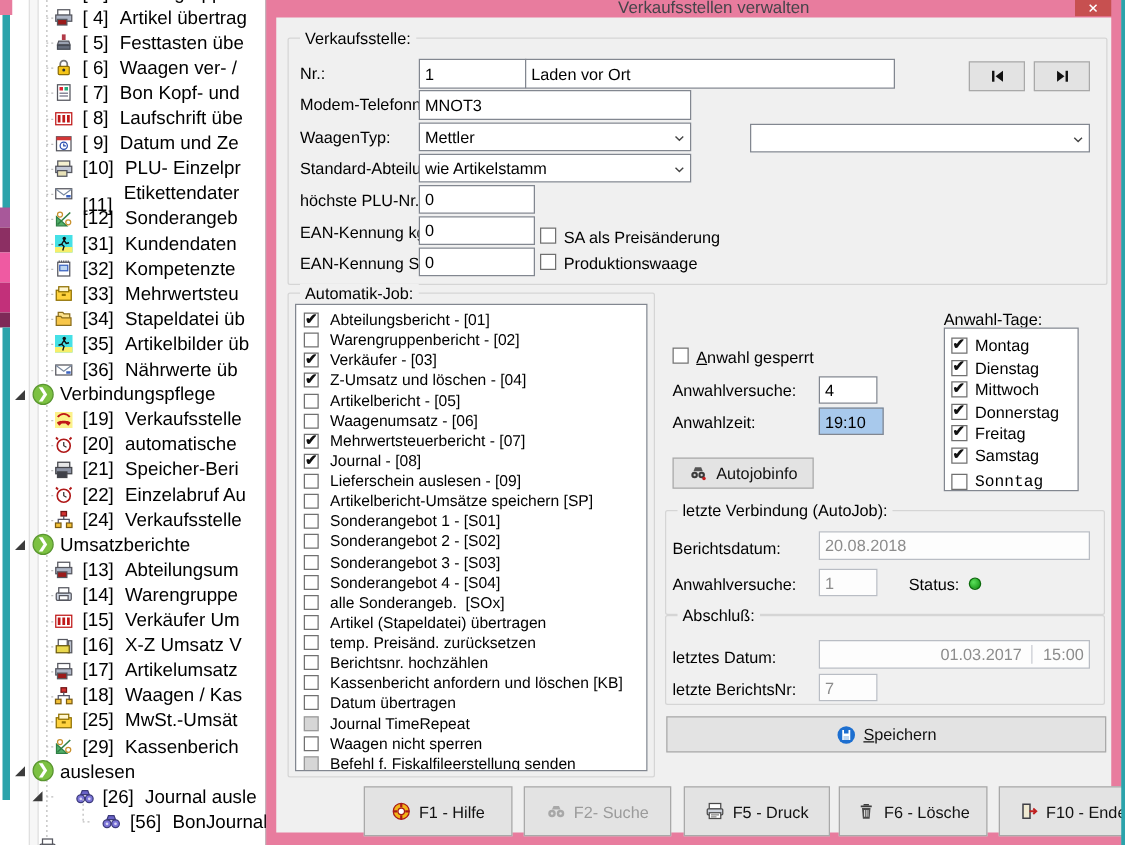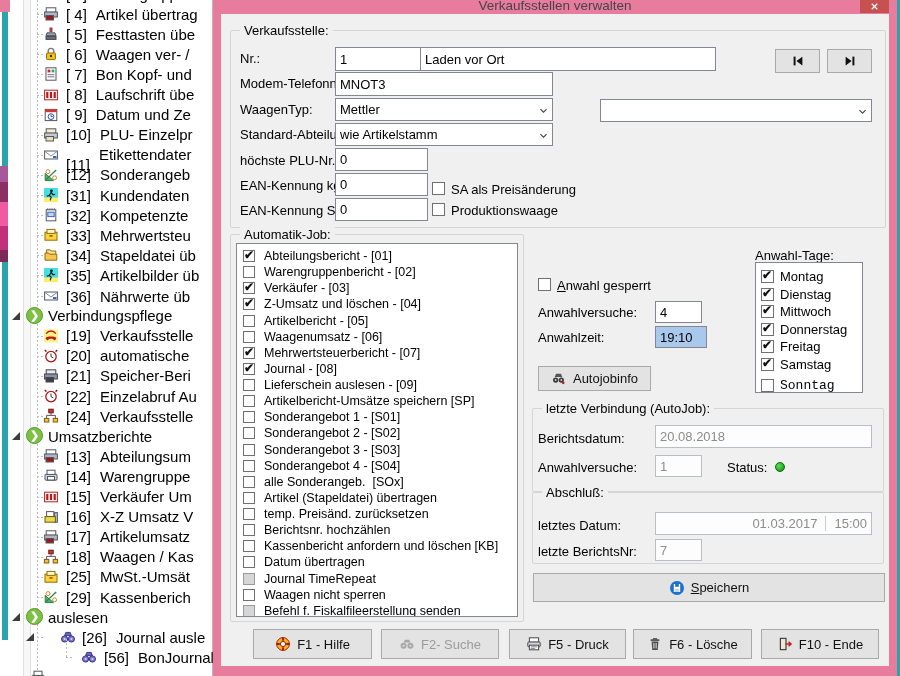--- a/index.html
+++ b/index.html
@@ -22,21 +22,21 @@
   .trow{position:absolute;left:0;width:260px;height:20px;display:flex;align-items:center;font-size:15px;color:#000;white-space:pre;cursor:default;}
   .trow .stub{position:absolute;height:1px;width:7px;background-image:linear-gradient(90deg,#bbb 50%,transparent 50%);background-size:4px 1px;}
   .ticon{display:inline-block;width:16px;height:16px;line-height:0;}
   .tri{width:0;height:0;border-left:8px solid transparent;border-bottom:8px solid #3c3c3c;position:absolute;top:6px;}
   .gcirc{position:absolute;width:17px;height:17px;border-radius:50%;background:#7cc142;border:1px solid #5a9630;color:#fff;font-weight:bold;font-size:11px;text-align:center;line-height:15px;}
   .tnum{white-space:pre;}
   .tlabel{margin-left:9px;white-space:pre;}
 
   
   #dialog{left:213px;top:0;width:684px;height:676px;background:var(--pink);box-shadow:0 0 0 1px rgba(90,40,60,.35);}
-  #titlebar{position:absolute;left:0;top:0;width:100%;height:14px;}
+  #titlebar{position:absolute;left:0;top:0;width:100%;height:14px;padding-left:16px;}
   #title{position:absolute;width:100%;text-align:center;top:-2px;font-size:13.5px;color:#46444a;}
   #close-btn{position:absolute;left:647px;top:0;width:29px;height:13px;background:var(--close-red);display:flex;align-items:center;justify-content:center;}
   #dlg-body{position:absolute;left:8px;top:14px;width:668px;height:652px;background:var(--gray-face);}
   #right-teal{left:897px;top:0;width:3px;height:676px;background:var(--teal);}
 
   .grpbox{position:absolute;border:1px solid var(--grp);border-radius:2px;}
   .grplbl{position:absolute;top:-8px;left:9px;background:var(--gray-face);padding:0 4px;font-size:13px;color:#000;}
   .lbl{position:absolute;font-size:13px;color:#000;white-space:pre;}
   .tin{position:absolute;border:1px solid #828790;background:#fff;font-family:"Liberation Sans",sans-serif;font-size:13px;color:#000;padding:0 4px;}
   .tin[disabled],.tin.dis{color:#8c8c8c;background:#fdfdfd;border-color:#b9bdc4;}
@@ -52,21 +52,21 @@
   #job-list{position:absolute;left:15px;top:229px;width:282px;height:374px;background:#fff;border:1px solid #828790;overflow:hidden;}
   .job-row{position:absolute;left:0;width:100%;height:16px;display:flex;align-items:center;font-size:12.5px;color:#000;}
   .job-row .inline-cb{margin-left:6px;margin-right:9px;width:12px;height:12px;}
   .job-row .jl{white-space:pre;}
 
   #day-list{position:absolute;left:534px;top:248px;width:108px;height:131px;background:#fff;border:1px solid #828790;overflow:hidden;}
   .day-row{position:absolute;left:0;width:100%;height:17px;display:flex;align-items:center;font-size:13px;}
   .day-row .inline-cb{margin-left:5px;margin-right:6px;}
 
   .navbtn{width:45px;height:24px;}
-  #footer .btn{top:615px;height:30px;}
+  #footer .btn{top:615px;height:40px;margin-left:38px;}
   .icon16{display:inline-block;width:16px;height:16px;line-height:0;flex:none;}
   #status-dot{position:absolute;left:554px;top:448px;width:10px;height:10px;border-radius:50%;background:radial-gradient(circle at 35% 35%,#5ae05a,#0d8a0d);border:1px solid #0a6a0a;}
   .two-part{display:flex;align-items:center;}
   .two-part .p2{border-left:1px solid #c9ccd2;padding-left:8px;margin-left:8px;}
   u{text-decoration:underline;}
 </style>
 </head>
 <body>
 
 <div id="edge" class="abs">

